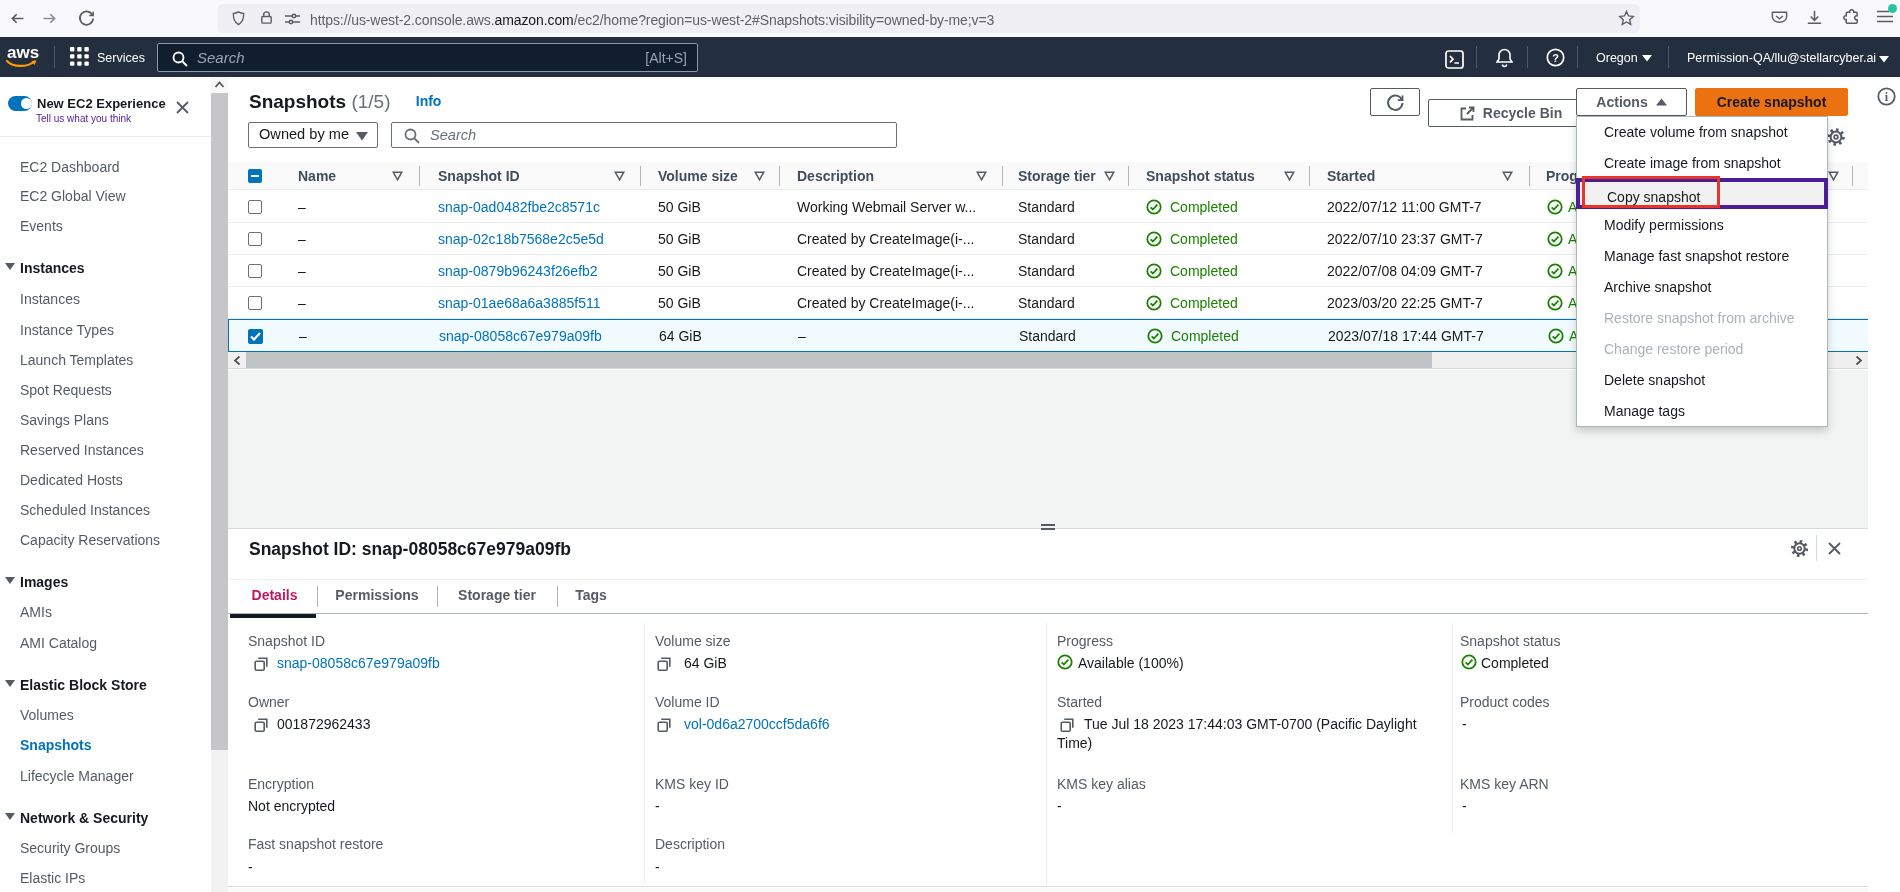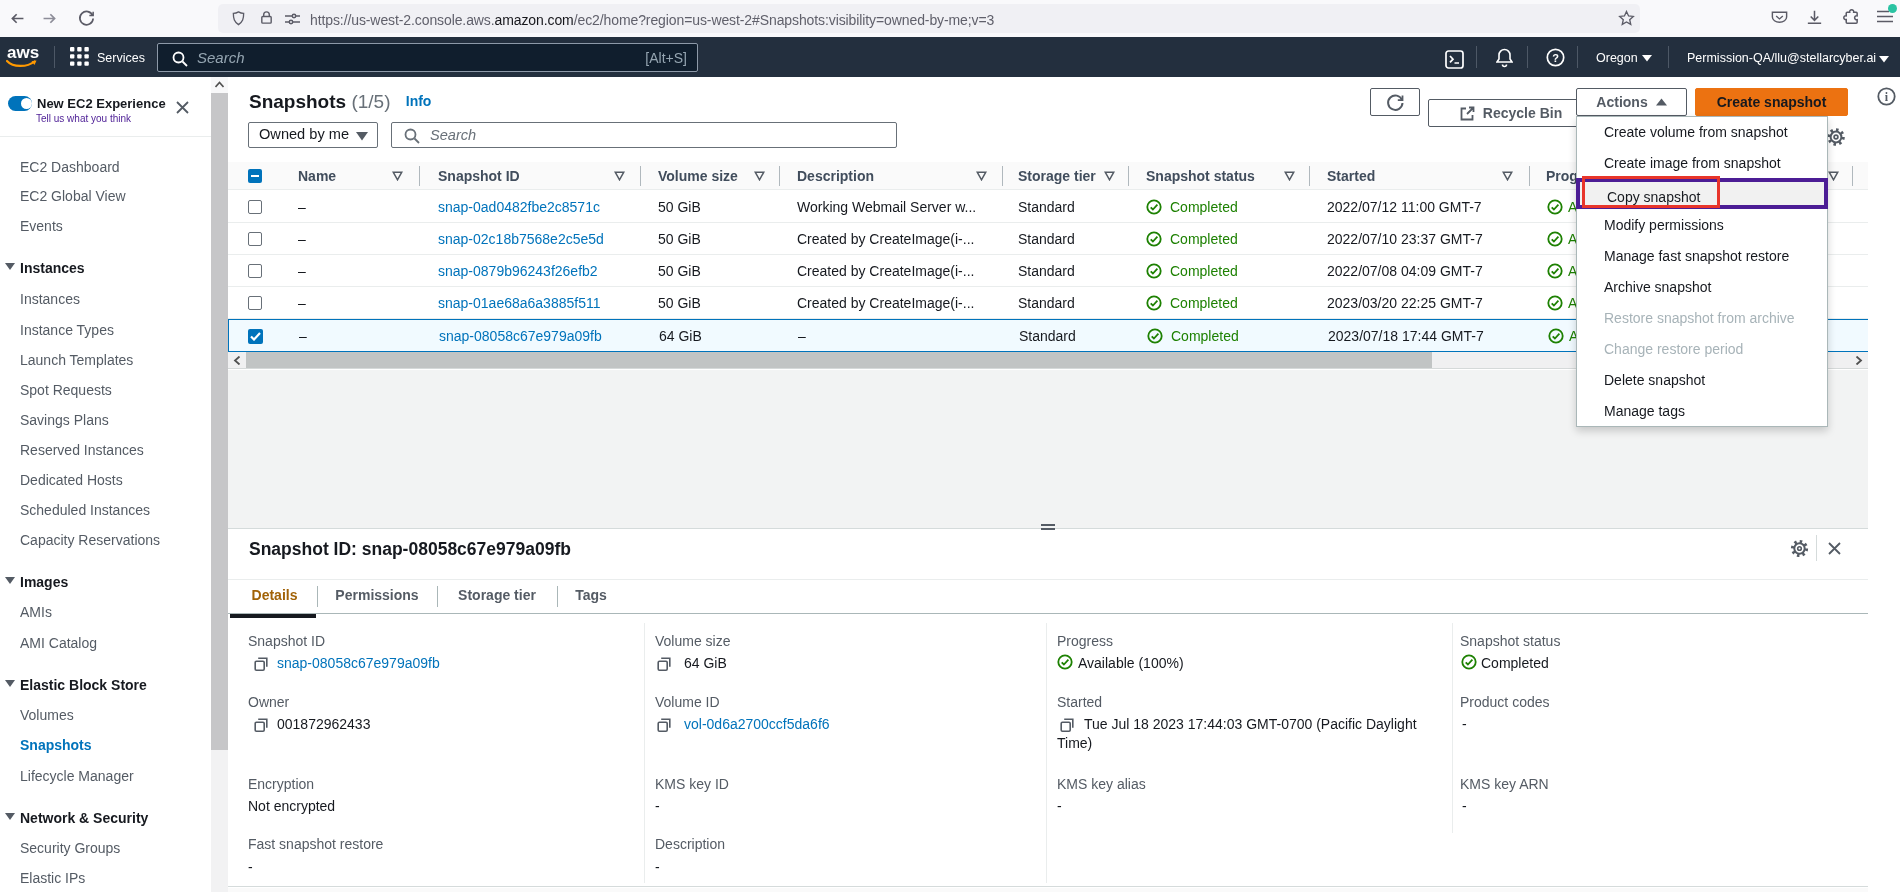--- a/index.html
+++ b/index.html
@@ -195,21 +195,21 @@
 <div id="sbscroll">
   <div class="abs" style="left:0;top:0;width:17px;height:16px;background:#f8f8f9"></div>
   <svg class="abs" style="left:4px;top:4px" width="9" height="8" viewBox="0 0 9 8" fill="none" stroke="#505050" stroke-width="1.6">
       <path d="M0.5 6L4.5 1.5L8.5 6"></path>
     </svg>
   <div class="abs" style="left:0;top:16px;width:17px;height:657px;background:#c6c6c8"></div>
 </div>
 
 <div id="content">
 
-  <div class="abs" style="left:21px;top:14px;font-size:19px;font-weight:700;color:#16191f">Snapshots <span style="font-weight:400;color:#687078">(1/5)</span> <span style="font-size:14px;font-weight:700;color:#0073bb;position:relative;top:-2px;margin-left:10px">Info</span></div>
+  <div class="abs" style="left:21px;top:14px;font-size:19px;font-weight:700;color:#16191f">Snapshots <span style="font-weight:400;color:#687078">(1/5)</span> <span style="font-size:14px;font-weight:700;color:#0073bb;position:relative;top:-2px;margin-left:20px">Info</span></div>
   <div class="btn" style="left:1142px;top:11px;width:50px">
       <svg width="22" height="22" viewBox="0 0 22 22" fill="none" stroke="#545b64" stroke-width="2">
         <path d="M18 9a7.2 7.2 0 1 0 .5 3"></path>
         <path d="M18.5 4.5v4.7h-4.7" stroke-width="1.8"></path>
       </svg>
     </div>
   <div class="btn" style="left:1200px;top:22px;width:166px"><svg width="15" height="15" viewBox="0 0 15 15" fill="none" stroke="#545b64" stroke-width="1.8">
         <path d="M6 2.5H1.5v11h11V9"></path>
         <path d="M9 1.5h4.5V6M13 2L7 8"></path>
       </svg>Recycle Bin</div>
@@ -431,21 +431,21 @@
       <circle cx="9.5" cy="9.5" r="7" stroke-width="3.2" stroke-dasharray="2.4 3.1"></circle>
       <circle cx="9.5" cy="9.5" r="5.2" stroke-width="2"></circle>
       <circle cx="9.5" cy="9.5" r="1.8" stroke-width="1.6"></circle>
     </svg>
   <div class="abs" style="left:1588px;top:6px;width:1px;height:26px;background:#d5dbdb"></div>
   <svg class="abs" style="left:1600px;top:13px" width="13" height="13" viewBox="0 0 13 13" stroke="#545b64" stroke-width="1.8">
       <path d="M1 1l11 11M12 1L1 12"></path>
     </svg>
 
   <div class="abs" style="left:0;top:50px;width:1640px;height:1px;background:#eaeded"></div>
-  <div class="tab" style="left:5px;width:83px;color:#a16207">Details</div>
+  <div class="tab" style="left:5px;width:83px;color:#be185d">Details</div>
   <div class="tsep" style="left:89px"></div>
   <div class="tab" style="left:89px;width:120px">Permissions</div>
   <div class="tsep" style="left:209px"></div>
   <div class="tab" style="left:209px;width:120px">Storage tier</div>
   <div class="tsep" style="left:329px"></div>
   <div class="tab" style="left:329px;width:68px">Tags</div>
   <div class="abs" style="left:0;top:84px;width:1640px;height:1px;background:#aab7b8"></div>
   <div class="abs" style="left:2px;top:85px;width:86px;height:4px;background:#16191f"></div>
 
   <div class="vline" style="left:416px;top:94px;height:260px"></div>

